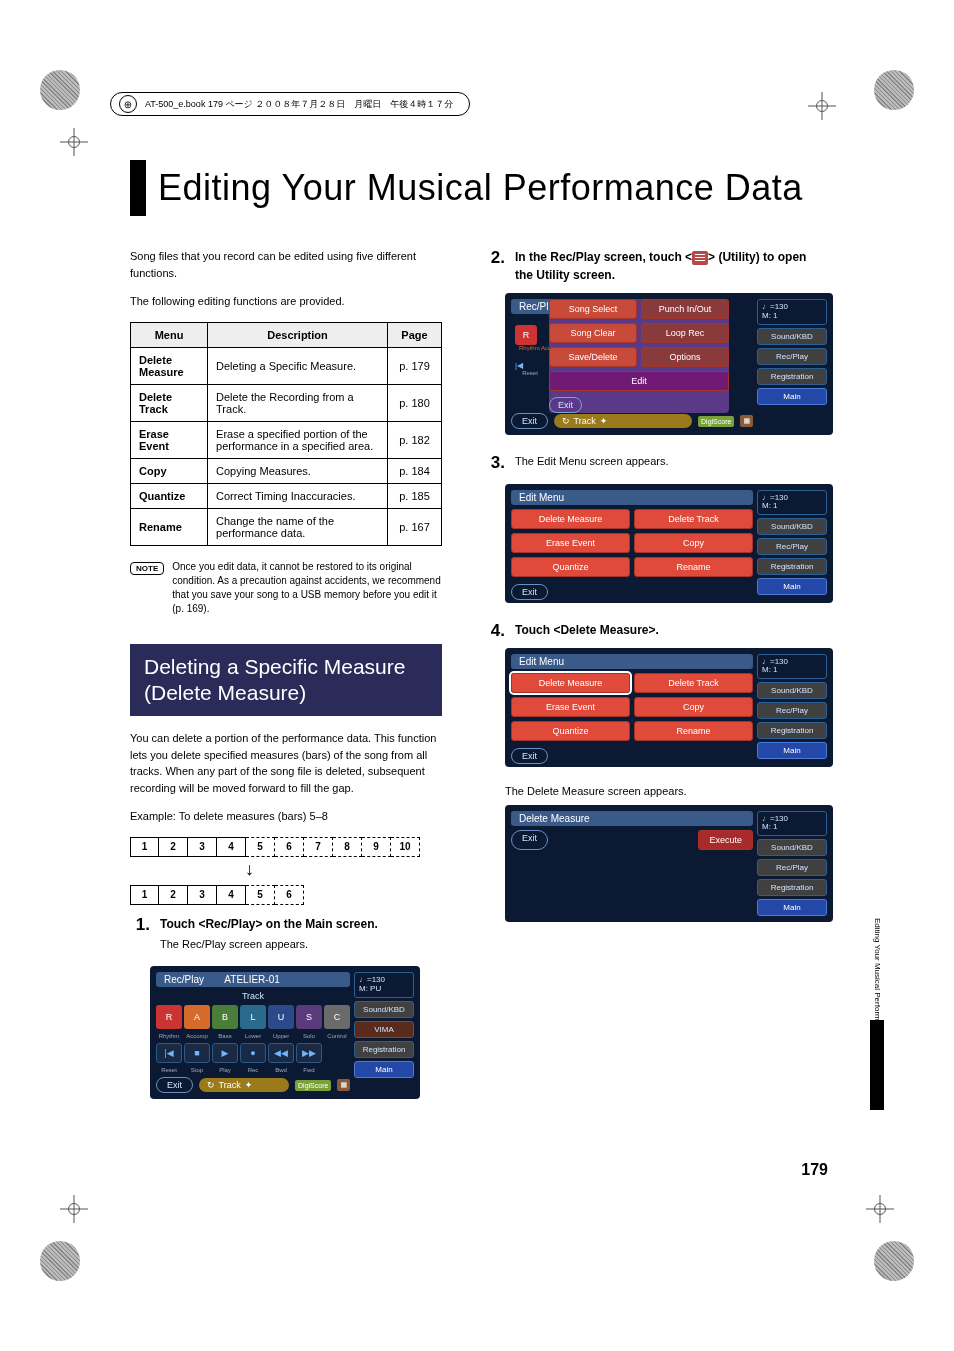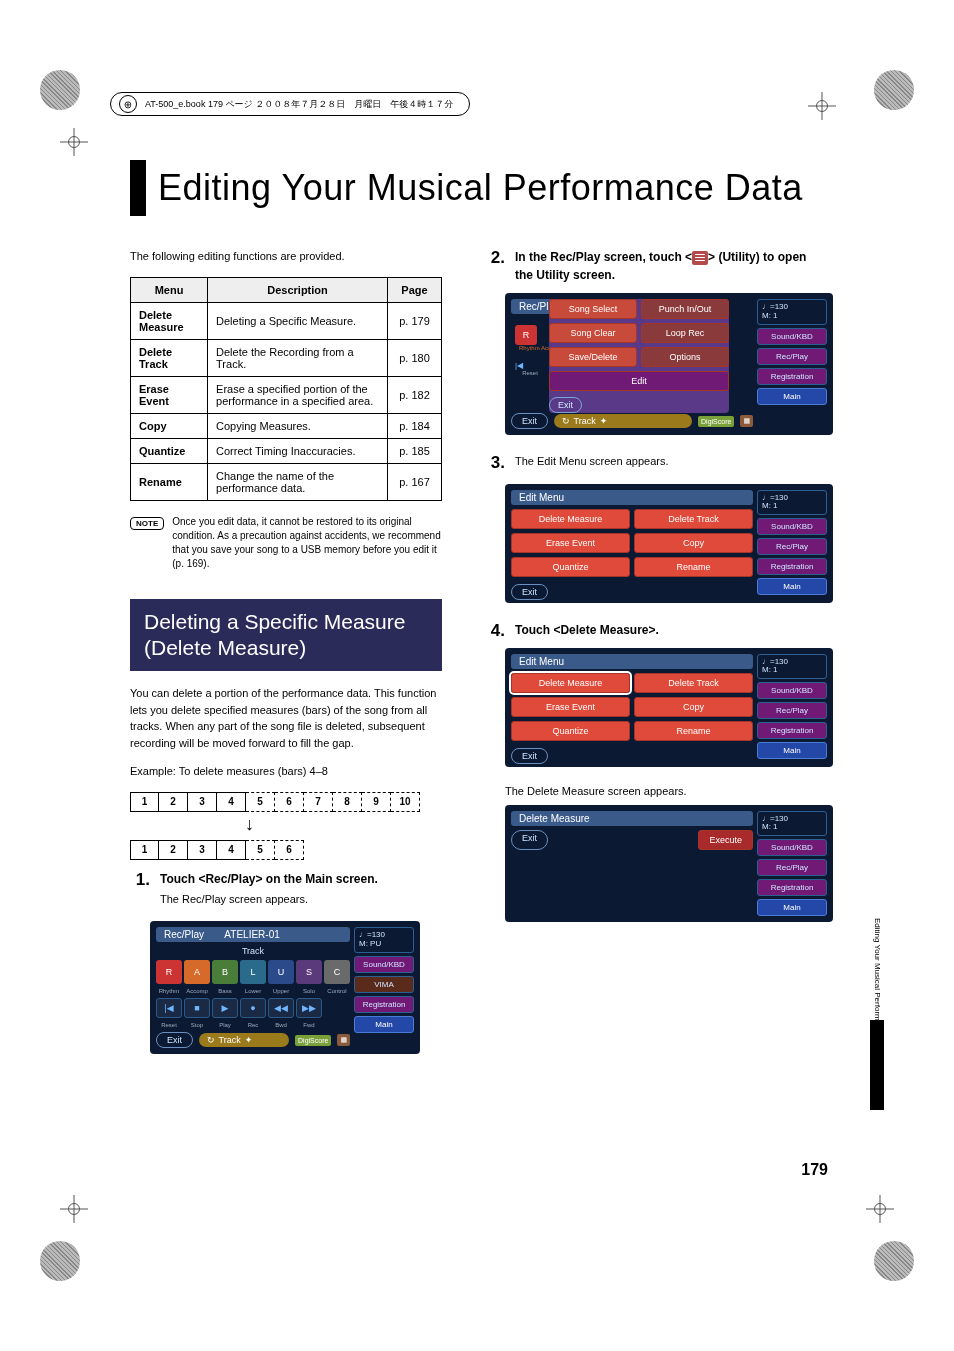--- a/index.html
+++ b/index.html
@@ -66,21 +66,21 @@
   .meas-dashed { border:1px dashed #000; border-left:none;}
   .meas-arrow-row{height:28px;position:relative;}
   .meas-darrow{position:absolute;left:115px;top:2px;font-size:18px;}
 
   
   .device { width:328px; background:#0b1a32; border-radius:4px; padding:6px; color:#fff; font-size:9px; position:relative; margin-left:20px; margin-bottom:18px; }
   .dev-bar { background:#3a5a8a; border-radius:3px; padding:2px 8px; font-size:10px; display:flex; align-items:center; gap:6px; margin-bottom:4px;}
   .dev-grid { display:flex; gap:4px; }
   .dev-main { flex:1; }
   .dev-side { width:70px; display:flex; flex-direction:column; gap:3px; }
-  .dev-chip { background:#701a75; border:1px solid #2e5f92; border-radius:3px; padding:3px 4px; font-size:8px; text-align:center; color:#cfe4ff;}
+  .dev-chip { background:#404040; border:1px solid #2e5f92; border-radius:3px; padding:3px 4px; font-size:8px; text-align:center; color:#cfe4ff;}
   .dev-chip.main { background:#2348a8; color:#fff; border-color:#4a7bd6;}
   .dev-chip.tempo { background:#0b1a32; text-align:left; line-height:1.1;}
   .dev-btn { display:inline-block; background:#e04a3a; border:1px solid #a63428; border-radius:3px; padding:4px 10px; font-size:9px; color:#fff; }
   .dev-btn.sel { background:transparent; border:1px solid #7aa3d8; color:#cfe4ff; padding:2px 8px; border-radius:10px;}
   .dev-row { display:flex; gap:4px; margin-bottom:4px;}
   .dev-row .dev-btn{ flex:1; text-align:center;}
   .dev-exit-row { display:flex; gap:6px; align-items:center; margin-top:4px;}
   .dev-exit { background:transparent; border:1px solid #6a8fc0; border-radius:10px; padding:2px 10px; font-size:9px; color:#cfe4ff;}
   .dev-track{ flex:1; background:#9a7a1a; border-radius:10px; padding:2px 8px; font-size:9px; display:flex; align-items:center; gap:4px;}
   .dev-small{ background:#7aa03a; border-radius:2px; padding:2px 3px; font-size:7px;}
@@ -134,20 +134,21 @@
   <span class="reg">⊕</span>
   <span>AT-500_e.book  179 ページ  ２００８年７月２８日　月曜日　午後４時１７分</span>
 </div>
 
 <div class="title-bar">
   <div class="blk"></div>
   <h1>Editing Your Musical Performance Data</h1>
 </div>
 
 <div class="col-left">
+  <p class="para">Song files that you record can be edited using five different functions.</p>
   <p class="para">The following editing functions are provided.</p>
 
   <table class="menu">
     <thead>
         <tr>
       <th>Menu</th>
       <th>Description</th>
       <th>Page</th>
     </tr>
       </thead>
@@ -185,21 +186,21 @@
       </tbody>
   </table>
 
   <div class="note-row">
     <div class="note-badge">NOTE</div>
     <div class="note-text">Once you edit data, it cannot be restored to its original condition. As a precaution against accidents, we recommend that you save your song to a USB memory before you edit it (p. 169).</div>
   </div>
 
   <div class="section-hdr">Deleting a Specific Measure (Delete Measure)</div>
   <p class="para">You can delete a portion of the performance data. This function lets you delete specified measures (bars) of the song from all tracks. When any part of the song file is deleted, subsequent recording will be moved forward to fill the gap.</p>
-  <p class="para">Example: To delete measures (bars) 4–8</p>
+  <p class="para">Example: To delete measures (bars) 5–8</p>
 
   <div class="measure-vis">
     <div class="meas-row" id="meas-top">
         <div class="meas-cell">1</div>
         <div class="meas-cell">2</div>
         <div class="meas-cell">3</div>
         <div class="meas-cell">4</div>
         <div class="meas-cell meas-dashed">5</div>
         <div class="meas-cell meas-dashed">6</div>
         <div class="meas-cell meas-dashed">7</div>

